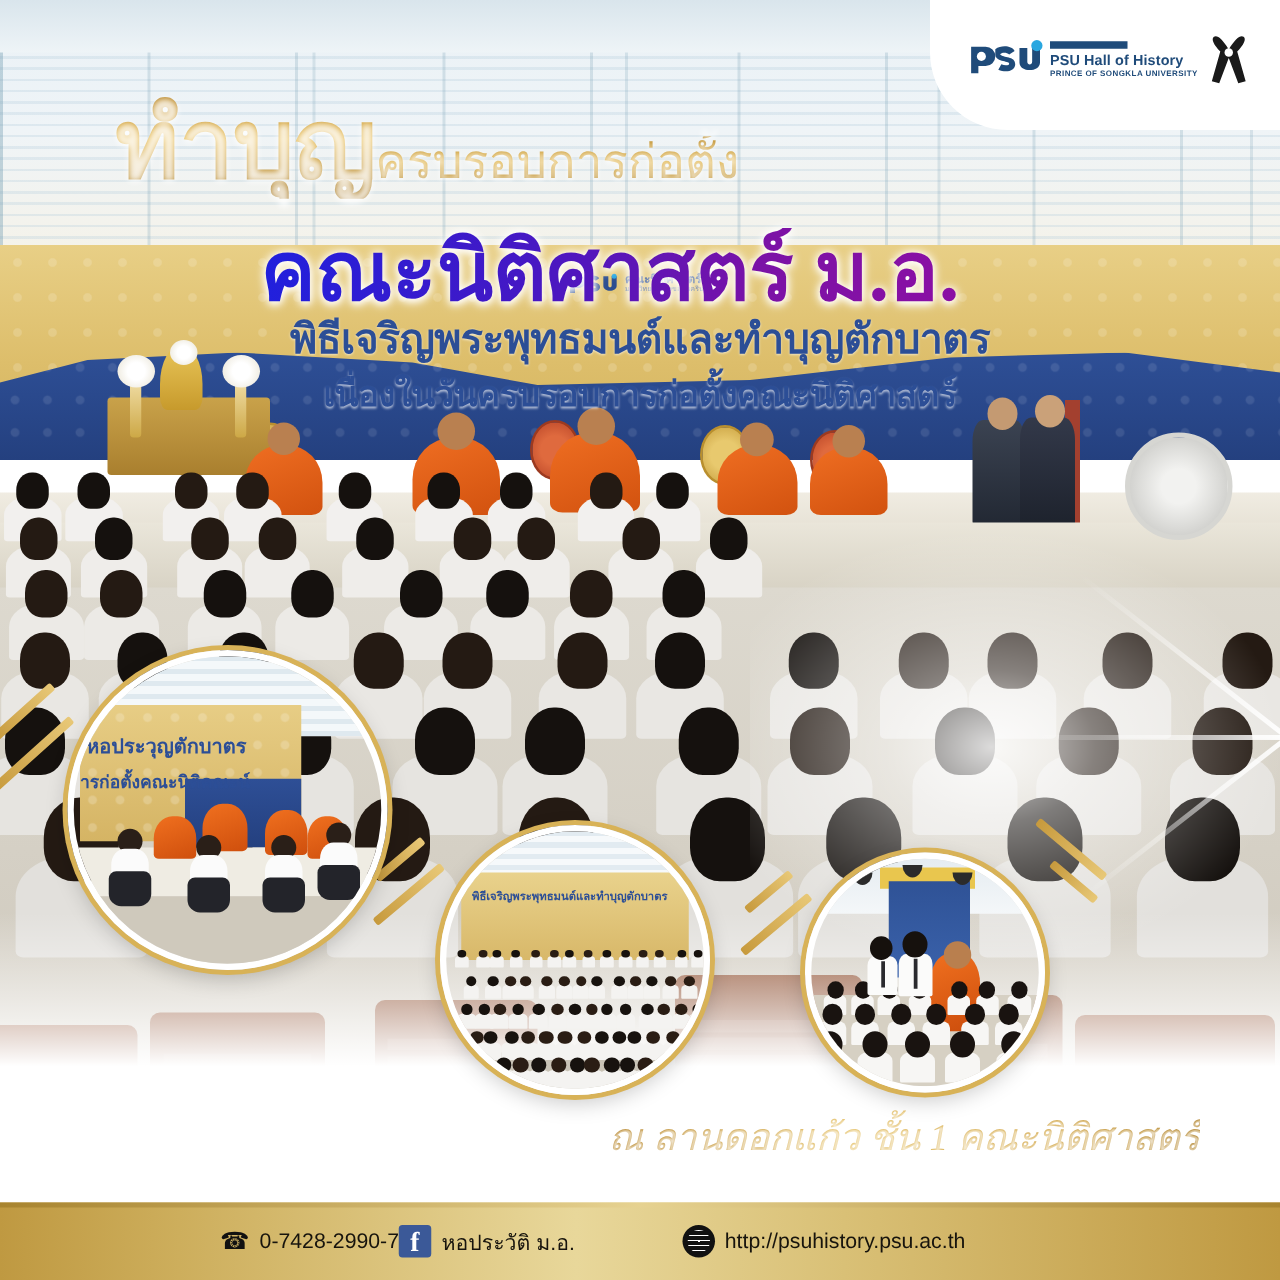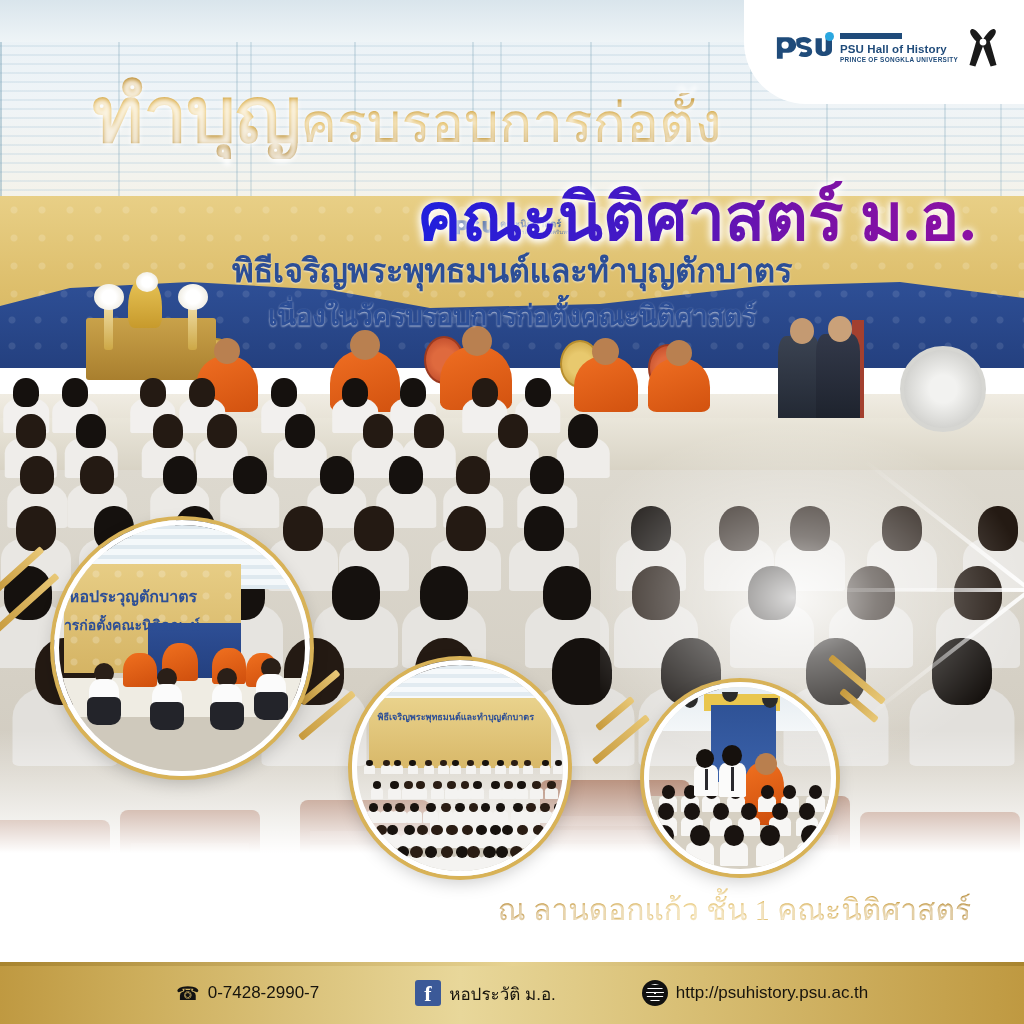--- a/index.html
+++ b/index.html
@@ -123,29 +123,29 @@
   .psu-dot{ position:absolute; right:-2px; top:4px; width:9px; height:9px; border-radius:50%; background:#2aa7e0; }
   .logo-txt{ line-height:1.12; }
   .logo-rule{ width:62px; height:6px; background:#1f4b7a; margin-bottom:4px; }
   .logo-title{ font-size:11.5px; font-weight:bold; color:#1f4b7a; letter-spacing:.1px; white-space:nowrap; }
   .logo-sub{ font-size:6.4px; font-weight:bold; color:#1f4b7a; letter-spacing:.35px; white-space:nowrap; }
   .ribbon{ width:34px; height:44px; flex:0 0 auto; }
 
   
   .title-wrap{ position:absolute; left:0; top:52px; width:1024px; }
   .t-line1{ text-align:left; padding-left:92px; white-space:nowrap; }
-  .t-line2{ text-align:right; padding-right:48px; white-space:nowrap; margin-top:-12px; }
+  .t-line2{ text-align:center; padding-right:48px; white-space:nowrap; margin-top:-12px; }
   .t-gold-big{
     font-family:"Liberation Serif", serif; font-size:78px; font-weight:bold;
     background:linear-gradient(to bottom,#b07a17 0%,#e6b94e 45%,#9e6c12 100%);
     -webkit-background-clip:text; background-clip:text; color:transparent;
     text-shadow:0 2px 5px rgba(255,255,255,.85); letter-spacing:-1px;
   }
   .t-gold-small{
-    font-family:"Liberation Serif", serif; font-size:55px; font-weight:normal;
+    font-family:"Liberation Serif", serif; font-size:38px; font-weight:normal;
     background:linear-gradient(to bottom,#b9861f 0%,#e3bb5c 50%,#a97614 100%);
     -webkit-background-clip:text; background-clip:text; color:transparent;
     text-shadow:0 2px 4px rgba(255,255,255,.8);
   }
   .t-blue{
     font-family:"Liberation Serif", serif; font-size:66px; font-weight:bold;
     background:linear-gradient(to right,#2020dd 0%,#4518c4 38%,#7b12a6 72%,#8b0fa4 100%);
     -webkit-background-clip:text; background-clip:text; color:transparent;
     filter:drop-shadow(0 0 4px rgba(255,255,255,.95)) drop-shadow(0 2px 3px rgba(255,255,255,.9));
   }
@@ -239,38 +239,38 @@
     border-radius:16px; border:3px solid #c79a3d;
     background:linear-gradient(to bottom,#caa444 0%,#f3e2a4 34%,#e6c86c 58%,#b9892c 100%);
     box-shadow:0 0 0 3px #ffffff inset, 0 3px 7px rgba(0,0,0,.16);
     display:flex; align-items:center; justify-content:center;
   }
   .date-txt{ font-family:"Liberation Serif", serif; font-size:30px; font-weight:bold;
              color:#3a2206; white-space:nowrap; }
 
   
   .loc{
-    position:absolute; right:53px; top:886px;
+    position:absolute; right:64px; top:886px;
     font-family:"Liberation Serif", serif; font-size:30px;
     background:linear-gradient(to right,#b07a17,#e4be60 40%,#cfa03a 75%,#a97614);
     -webkit-background-clip:text; background-clip:text; color:transparent;
-    white-space:nowrap; text-shadow:0 1px 2px rgba(255,255,255,.8);
+    white-space:nowrap; text-shadow:0 1px 2px rgba(255,255,255,.8);font-style:italic;
   }
 
   
   .footer{
     position:absolute; left:0; bottom:0; width:1024px; height:62px;
     background:linear-gradient(to right,#bf9941 0%,#cdae5c 14%,#e8d79a 45%,#d9c076 66%,#bf9941 100%);
     display:flex; align-items:center; gap:0;
   }
   .footer:before{ content:""; position:absolute; left:0; top:0; width:100%; height:4px;
     background:linear-gradient(to right,#a8842f,#e6d291,#a8842f); }
   .f-item{ display:flex; align-items:center; gap:8px; color:#17140d; font-size:17px; white-space:nowrap; }
   .f-phone{ margin-left:176px; }
-  .f-fb{ margin-left:96px; }
+  .f-fb{ }
   .f-web{ margin-left:86px; }
   .fb-box{ width:26px; height:26px; background:#3b5998; border-radius:3px; position:relative; }
   .fb-box:after{ content:"f"; position:absolute; left:9px; top:1px; font-family:"Liberation Serif",serif;
     font-weight:bold; font-size:22px; color:#fff; }
   .globe{ width:26px; height:26px; border-radius:50%; background:#111; position:relative; }
   .globe:after{ content:""; position:absolute; left:4px; top:4px; width:18px; height:18px;
     border-radius:50%; background:
       radial-gradient(circle,#fff 0 1px,transparent 1px),
       repeating-linear-gradient(to bottom, #fff 0 1px, #111 1px 4px),
       #111;
@@ -336,21 +336,21 @@
             </g>
             <circle cx="112" cy="10" r="6" fill="#2aa7e0"></circle>
           </svg>
         </div>
         <div class="ev-fac">
           <span>คณะนิติศาสตร์</span>
           <small>มหาวิทยาลัยสงขลานครินทร์</small>
         </div>
       </div>
       <div class="ev-t1">พิธีเจริญพระพุทธมนต์และทำบุญตักบาตร</div>
-      <div class="ev-t2">เนื่องในวัครบรอบการก่อตั้งคณะนิติศาสตร์</div>
+      <div class="ev-t2">เนื่องในวันครบรอบการก่อตั้งคณะนิติศาสตร์</div>
     </div>
 
     <div class="aud">
 
     <div class="pp" style="left: 1.68859px; top: 18px; width: 49.4px; height: 54.6px;">
           <span class="b" style="top:20.28px;width:45.5px;height:35.1px;background:#f2f0ee;"></span>
           <span class="h" style="top:0;width:26px;height:29.120000000000005px;background:#15110e;"></span>
         </div>
         <div class="pp" style="left: 50.3158px; top: 18px; width: 49.4px; height: 54.6px;">
           <span class="b" style="top:20.28px;width:45.5px;height:35.1px;background:#f2f0ee;"></span>

